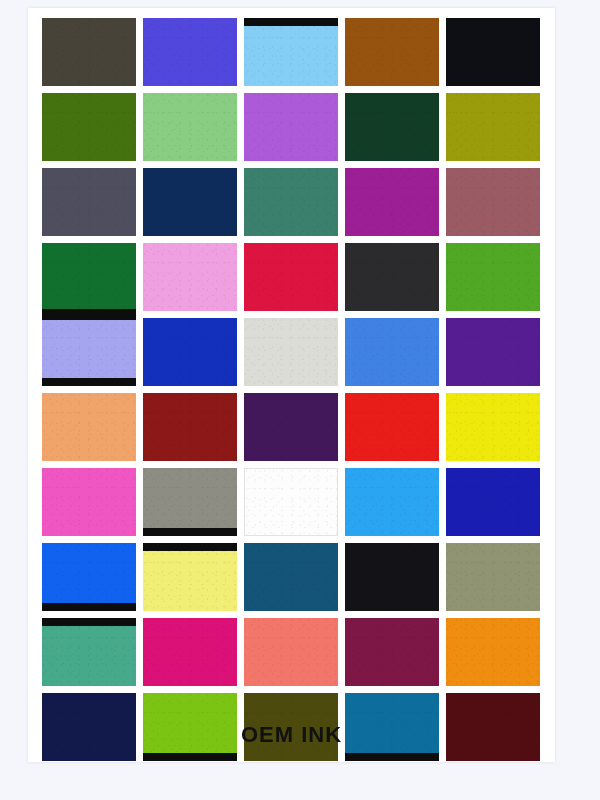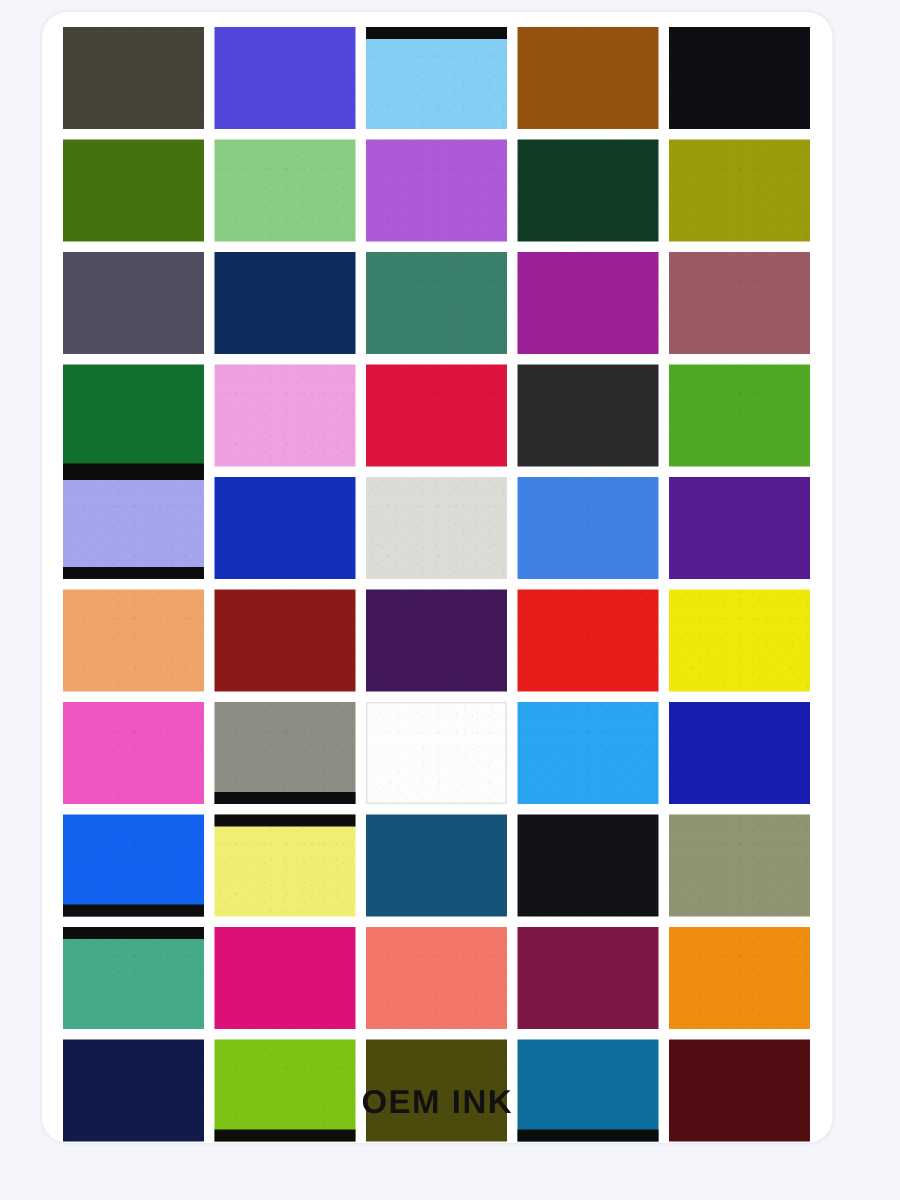--- a/index.html
+++ b/index.html
@@ -15,21 +15,20 @@
   }
 
   #page-sheet {
     position: absolute;
     left: 28px;
     top: 8px;
     width: 527px;
     height: 754px;
     background: #ffffff;
     box-shadow: 0 0 3px rgba(120,120,150,0.18);
-    border-radius: 17px;
   }
 
   #swatch-grid {
     position: absolute;
     left: 14px;
     top: 10px;
     width: 498px;
     display: grid;
     grid-template-columns: repeat(5, 1fr);
     grid-auto-rows: 68px;

